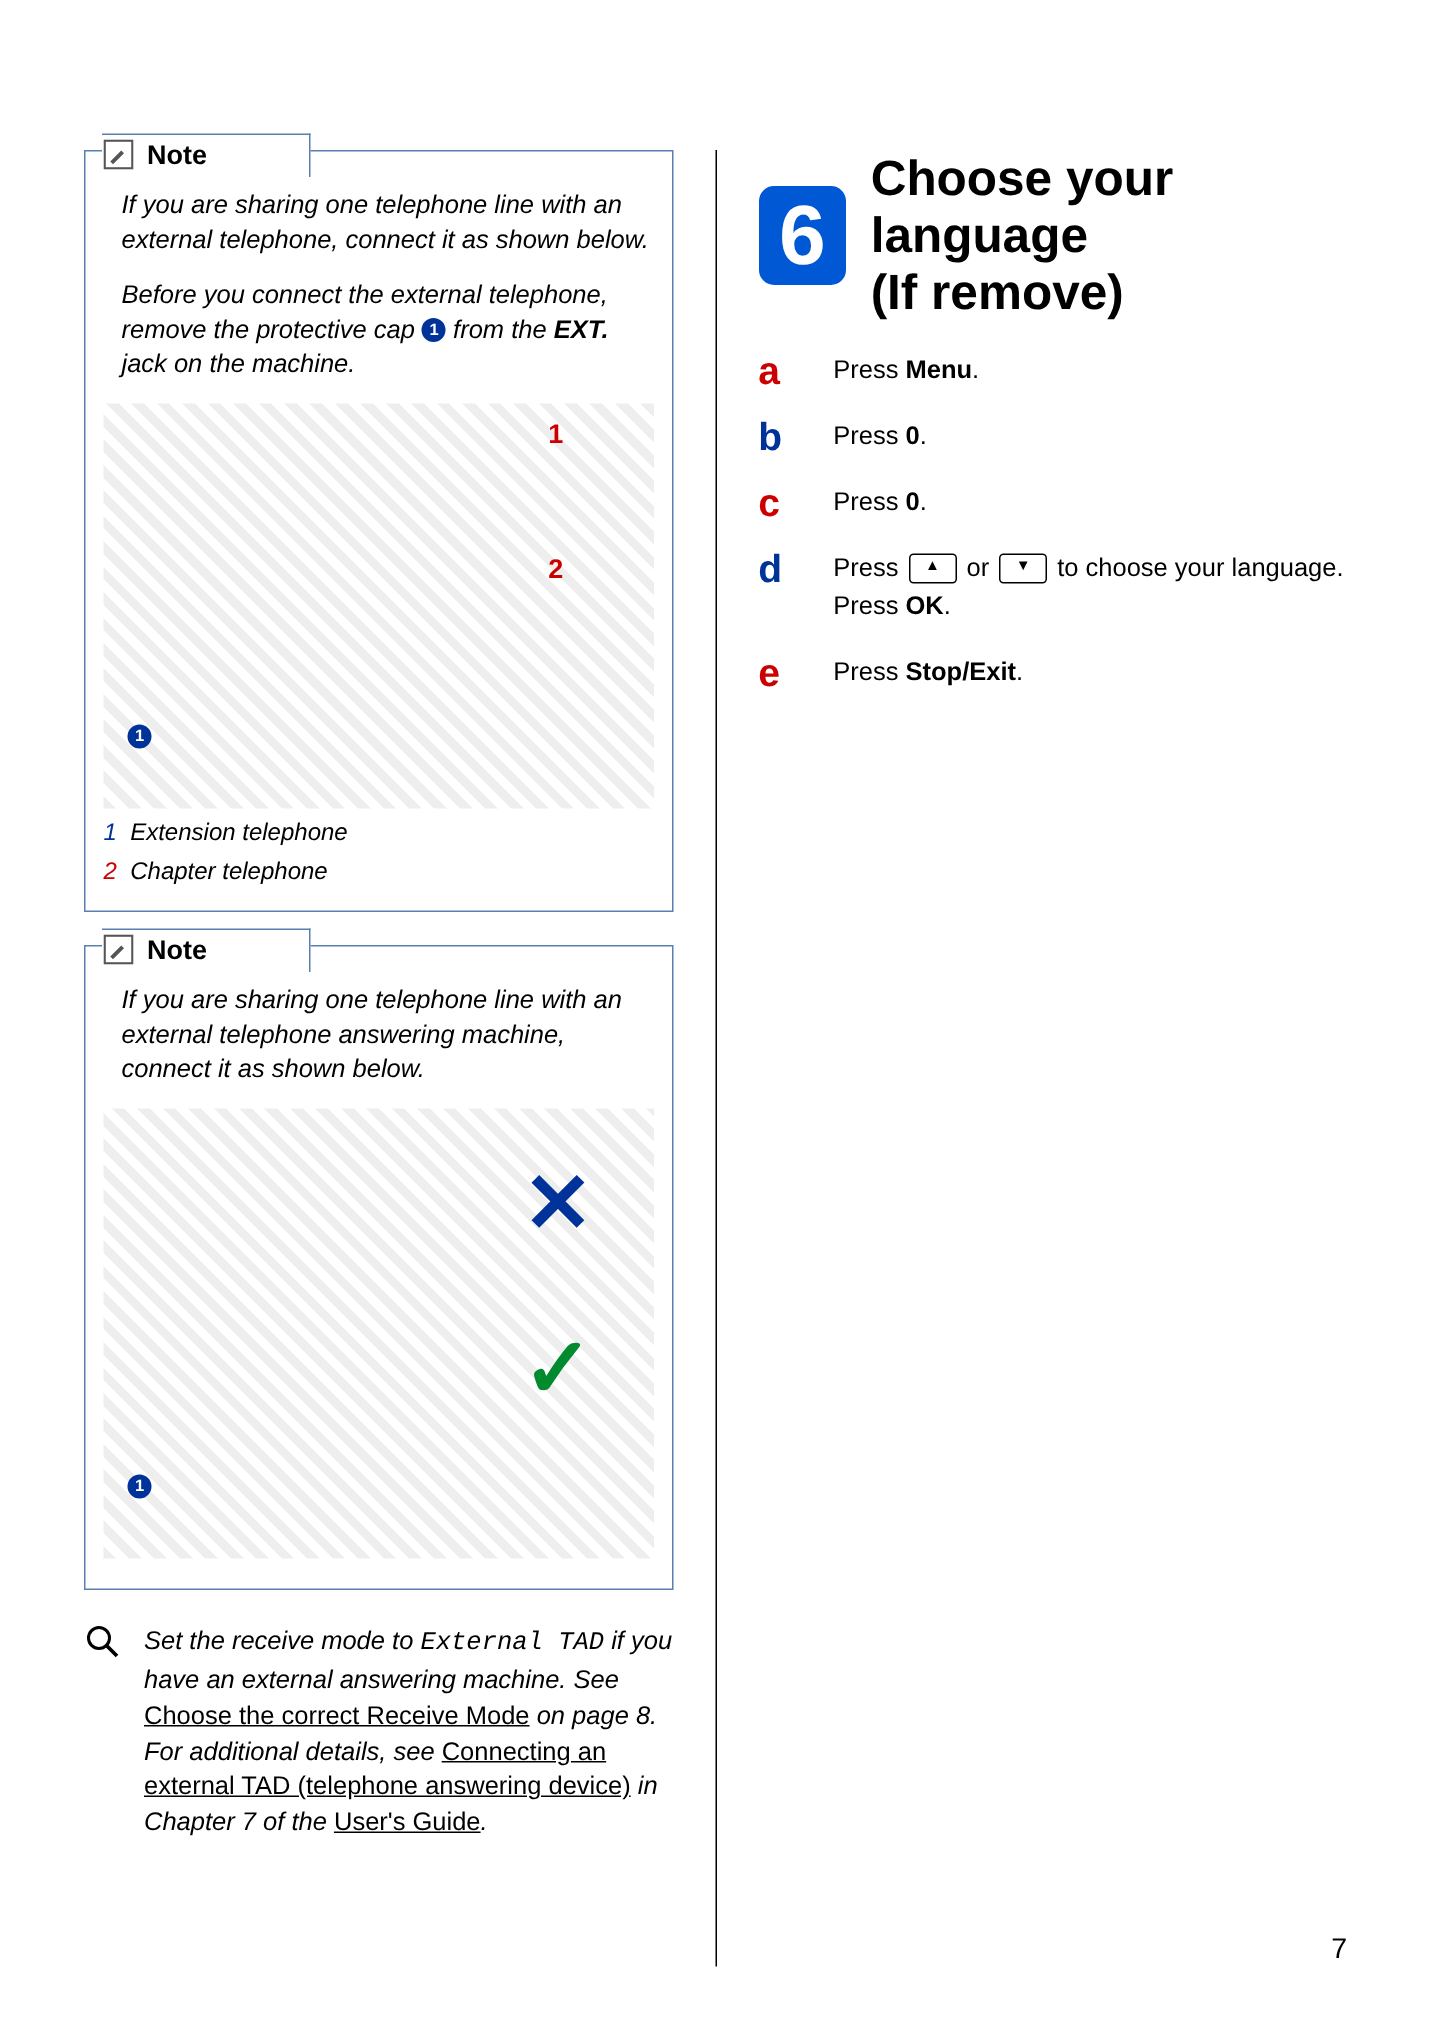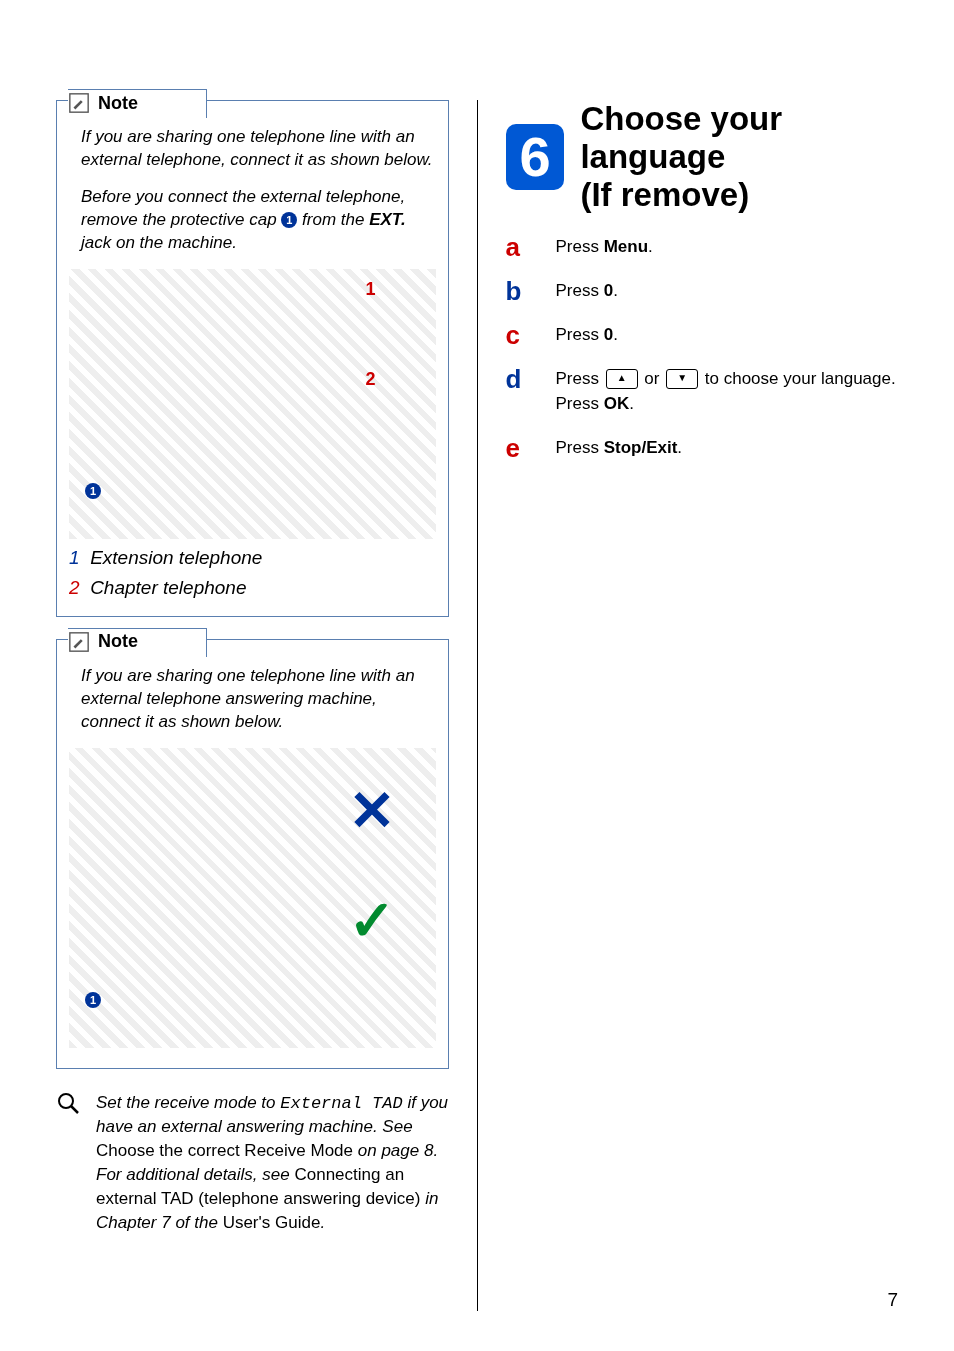--- a/index.html
+++ b/index.html
@@ -67,21 +67,21 @@
   }
   .note .italic {
     font-style: italic;
     margin: 0 0 14px 12px;
     line-height: 1.35;
   }
   .note .legend {
     font-style: italic;
     margin: 4px 0 0 0;
     line-height: 1.4;
-    font-size: 19px;
+    font-size: 16px;
   }
   .legend .n1 { color: #003399; font-style: italic; }
   .legend .n2 { color: #c00; font-style: italic; }
   .inline-circle {
     display: inline-flex;
     align-items: center;
     justify-content: center;
     width: 16px;
     height: 16px;
     border-radius: 50%;
@@ -129,21 +129,21 @@
   .tip {
     display: flex;
     gap: 16px;
     margin-top: 16px;
     font-size: 17px;
   }
   .tip-text {
     font-style: italic;
     line-height: 1.4;
   }
-  .tip .roman { font-style: normal; }
+  .tip .roman { font-style: normal; text-decoration: underline; }
   .tip .mono { font-family: Liberation Mono, monospace; font-style: italic; }
 
   
   .step-head {
     display: flex;
     align-items: center;
     gap: 16px;
     margin-bottom: 20px;
   }
   .step-num {

